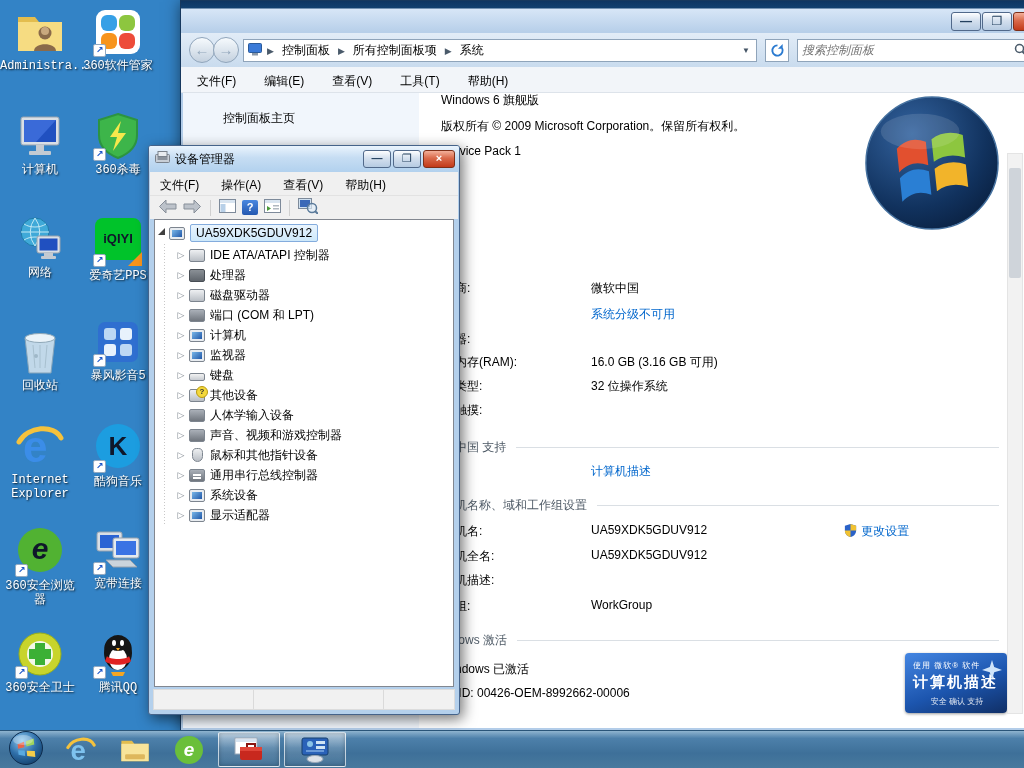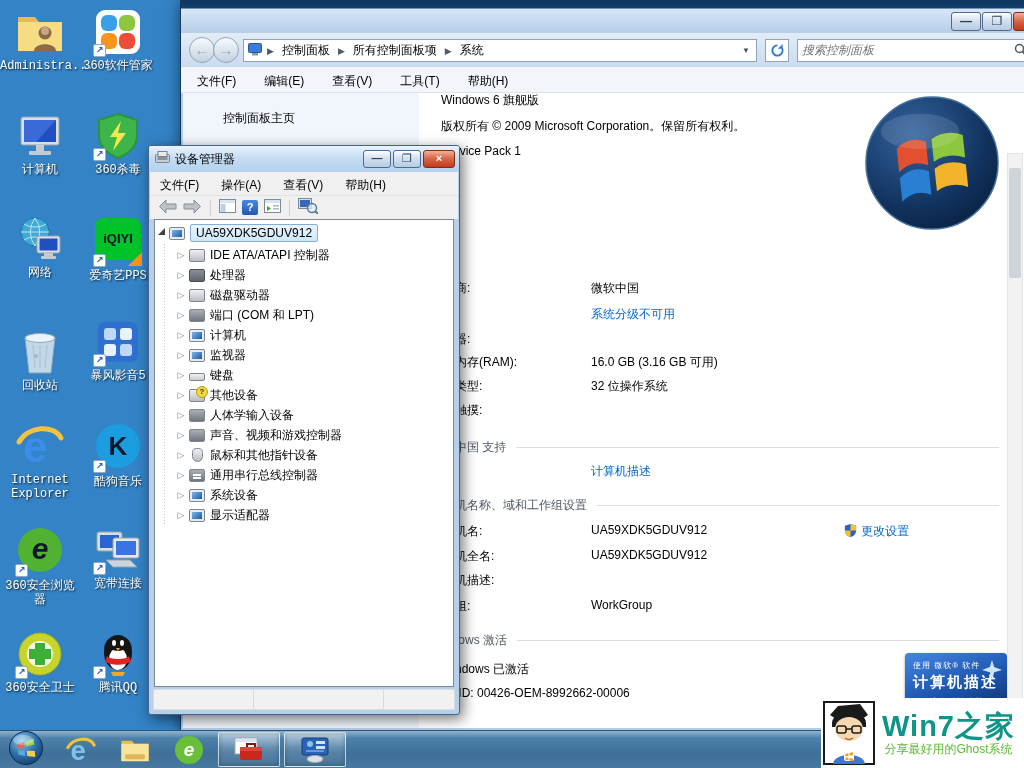--- a/index.html
+++ b/index.html
@@ -579,33 +579,14 @@
           <rect x="2" y="1" width="26" height="17" rx="2" fill="#2a62b8" stroke="#17406e"></rect>
           <circle cx="10" cy="7" r="3" fill="#8ac4e8"></circle>
           <rect x="16" y="4" width="9" height="3" fill="#cfe4f4"></rect>
           <rect x="16" y="9" width="9" height="3" fill="#cfe4f4"></rect>
           <rect x="6" y="13" width="18" height="2" fill="#6a9ad8"></rect>
           <ellipse cx="15" cy="22" rx="8" ry="3.5" fill="#dde2e8" stroke="#9aa8b8"></ellipse>
         </svg>
     </div>
   </div>
 
-  <div id="watermark">
-    <svg width="52" height="64" viewBox="0 0 52 64">
-      <rect x="1" y="1" width="50" height="62" fill="#fff" stroke="#1a1a1a" stroke-width="2"></rect>
-      <path d="M9 22c0-14 34-14 34 0v4H9z" fill="#1a1a1a"></path>
-      <path d="M7 14l8-9 22-2 8 11-6 4H13z" fill="#1a1a1a"></path>
-      <ellipse cx="26" cy="28" rx="14" ry="12" fill="#f6d9b0"></ellipse>
-      <rect x="14" y="25" width="9" height="7" rx="2" fill="none" stroke="#1a1a1a" stroke-width="1.5"></rect>
-      <rect x="29" y="25" width="9" height="7" rx="2" fill="none" stroke="#1a1a1a" stroke-width="1.5"></rect>
-      <line x1="23" y1="28" x2="29" y2="28" stroke="#1a1a1a" stroke-width="1.5"></line>
-      <path d="M22 37q4 3 8 0" stroke="#b06a3a" stroke-width="1.5" fill="none"></path>
-      <path d="M10 63c1-12 31-12 32 0z" fill="#3f74d8"></path>
-      <rect x="21" y="50" width="10" height="10" rx="2" fill="#fff"></rect>
-      <path d="M22.5 53l3-.7v2.6l-3 .3zM26.5 52l3.5-.8v3l-3.5.4zM22.5 56.5l3 .3v2.6l-3-.6zM26.5 57l3.5.4v3l-3.5-.8z" fill="#e8a020"></path>
-    </svg>
-    <div id="wm-text">
-      <div id="wm-title">Win7之家</div>
-      <div id="wm-sub">分享最好用的Ghost系统</div>
-    </div>
-  </div>
 
 </div>
 
 </body></html>

